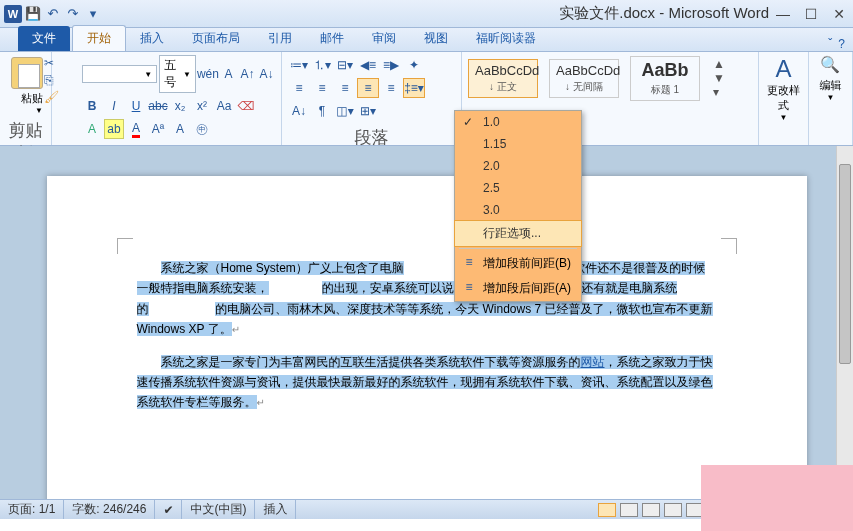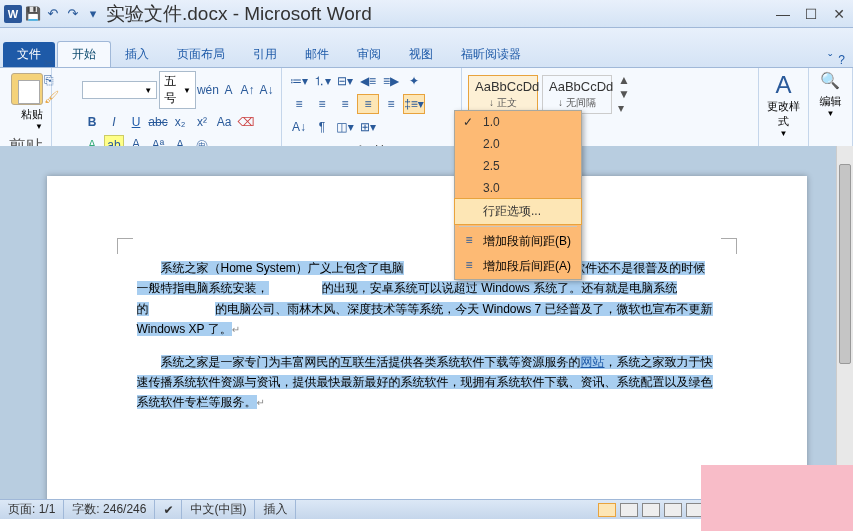--- a/index.html
+++ b/index.html
@@ -1,47 +1,47 @@
 <!DOCTYPE html>
 <html><head>
 <meta charset="utf-8">
 <style>
 *{margin:0;padding:0;box-sizing:border-box;font-family:"Microsoft YaHei","Segoe UI",sans-serif;font-size:12px}
 body{background:#fff;width:853px;height:531px;overflow:hidden;position:relative}
 .titlebar{height:28px;background:linear-gradient(#e8f0fb,#d4e3f5);display:flex;align-items:center;border-bottom:1px solid #a0b8d8}
 .qat{display:flex;align-items:center;gap:2px;padding:0 4px}
 .qat-icon{width:18px;height:18px;display:flex;align-items:center;justify-content:center;color:#2a5a9a;font-size:13px}
 .word-icon{width:18px;height:18px;background:#2b579a;color:#fff;display:flex;align-items:center;justify-content:center;font-weight:bold;font-size:11px;border-radius:2px}
-.title-text{flex:1;text-align:left;color:#333;font-size:19px}
+.title-text{flex:1;text-align:right;color:#333;font-size:15px}
 .winctrl{display:flex}
 .winctrl span{width:28px;height:28px;display:flex;align-items:center;justify-content:center;color:#444;font-size:14px}
-.tabs{height:40px;background:linear-gradient(#e8f0fb,#d4e3f5);display:flex;align-items:flex-end;padding-left:3px;border-bottom:1px solid #a0b8d8}
+.tabs{height:24px;background:linear-gradient(#e8f0fb,#d4e3f5);display:flex;align-items:flex-end;padding-left:18px;border-bottom:1px solid #a0b8d8}
 .file-tab{background:#1e5aa8;color:#fff;padding:4px 14px;font-size:12px;border-radius:3px 3px 0 0;margin-right:2px}
 .tab{padding:4px 14px;color:#1e5aa8;font-size:12px;cursor:pointer}
-.tab.active{background:#f5f9fe;border:1px solid #a0b8d8;border-bottom:none;border-radius:3px 3px 0 0;color:#0c4a6e}
+.tab.active{background:#f5f9fe;border:1px solid #a0b8d8;border-bottom:none;border-radius:3px 3px 0 0;color:#a16207}
 .tabs-right{margin-left:auto;display:flex;align-items:center;gap:6px;padding-right:8px;color:#1e5aa8}
 .ribbon{height:94px;background:#f5f9fe;display:flex;border-bottom:1px solid #a0b8d8}
 .group{border-right:1px solid #c5d6eb;padding:3px 6px 2px;display:flex;flex-direction:column}
 .group-label{text-align:center;color:#555;font-size:17px;margin-top:auto;padding-top:2px}
 .clipboard{width:52px}
 .paste-big{display:flex;flex-direction:column;align-items:flex-end;padding:2px}
 .paste-icon{width:32px;height:32px;background:#f4d27a;border:1px solid #ba8;border-radius:3px;position:relative}
 .paste-icon:after{content:"";position:absolute;top:6px;left:6px;width:20px;height:22px;background:#fff;border:1px solid #aaa}
 .cut-copy{position:absolute;left:44px;top:56px;display:flex;flex-direction:column;gap:3px}
 .font-group{width:230px}
 .font-row{display:flex;align-items:center;gap:2px;margin-bottom:3px}
 .font-sel{border:1px solid #abc;background:#fff;padding:1px 4px;font-size:11px;display:flex;align-items:center;gap:4px}
 .ribbon-btn{width:20px;height:20px;display:flex;align-items:center;justify-content:center;color:#2a5a9a;border:1px solid transparent}
 .para-group{width:180px}
 .para-row{display:flex;align-items:center;gap:1px;margin-bottom:3px}
 .para-btn{width:22px;height:20px;display:flex;align-items:center;justify-content:center;border:1px solid transparent;color:#2a5a9a}
 .para-btn.active{background:#fde6b5;border:1px solid #e8a33d}
 .linespace-btn{background:#fde6b5;border:1px solid #e8a33d}
 .styles-group{flex:1;min-width:0}
-.style-gallery{display:flex;gap:4px;align-items:center}
+.style-gallery{display:flex;gap:11px;align-items:center}
 .style-item{border:1px solid #ccc;padding:3px 6px;text-align:center;width:70px}
 .style-item.sel{border:1px solid #e8a33d;background:#fdf0d5}
 .style-preview{font-size:13px;color:#333}
 .style-name{font-size:10px;color:#555;margin-top:2px}
 .change-styles{width:50px;text-align:center}
 .edit-group{width:44px;text-align:center}
 .doc-area{position:absolute;top:146px;left:0;right:0;bottom:20px;background:#b8cde0;overflow:hidden}
 .page{background:#fff;margin:30px auto 0;width:760px;height:600px;box-shadow:0 0 6px rgba(0,0,0,.3);padding:82px 90px;position:relative}
 .page-corner{position:absolute;width:16px;height:16px;border:1px solid #aaa}
 .page-corner.tl{top:62px;left:70px;border-right:none;border-bottom:none}
@@ -194,20 +194,24 @@
   <div class="group styles-group">
     <div class="style-gallery">
       <div class="style-item sel">
         <div class="style-preview">AaBbCcDd</div>
         <div class="style-name">↓ 正文</div>
       </div>
       <div class="style-item">
         <div class="style-preview">AaBbCcDd</div>
         <div class="style-name">↓ 无间隔</div>
       </div>
+      <div class="style-item">
+        <div class="style-preview" style="font-size:18px;font-weight:bold">AaBb</div>
+        <div class="style-name">标题 1</div>
+      </div>
       <div style="display:flex;flex-direction:column;font-size:8px;color:#555;padding:2px">
           <span>▲</span>
           <span>▼</span>
           <span>▾</span>
         </div>
     </div>
   </div>
 
   <div class="group change-styles">
     <div style="text-align:center">
@@ -234,20 +238,21 @@
     </div>
   </div>
 </div>
 
 <div class="scroll-v">
   <div class="scroll-thumb"></div>
 </div>
 
 <div class="dropdown">
   <div class="dd-item checked">1.0</div>
+  <div class="dd-item">1.15</div>
   <div class="dd-item">2.0</div>
   <div class="dd-item">2.5</div>
   <div class="dd-item">3.0</div>
   <div class="dd-item hl-item">行距选项...</div>
   <div class="dd-sep"></div>
   <div class="dd-icon-item"><span class="dd-ic">≡</span><span>增加段前间距(B)</span></div>
   <div class="dd-icon-item"><span class="dd-ic">≡</span><span>增加段后间距(A)</span></div>
 </div>
 
 <div class="statusbar">

